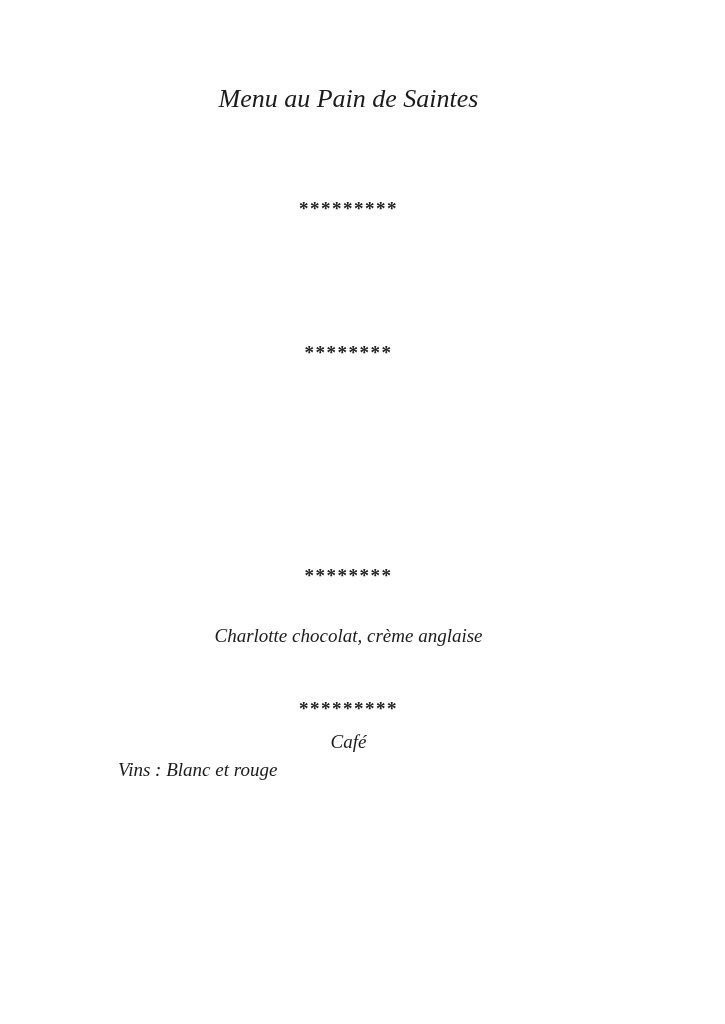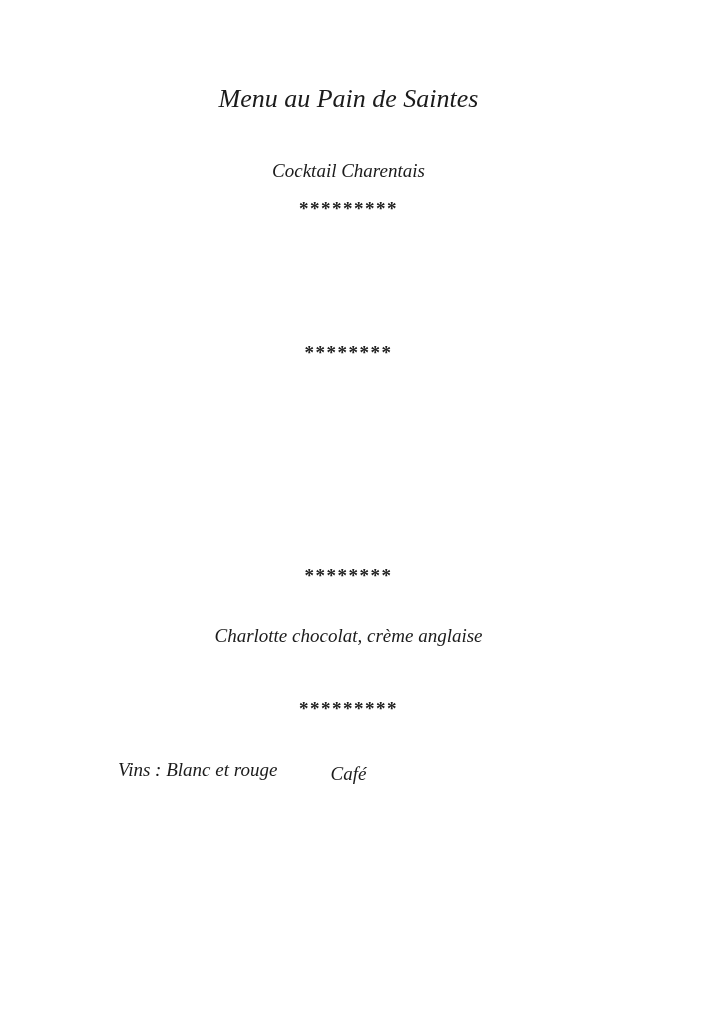--- a/index.html
+++ b/index.html
@@ -31,21 +31,21 @@
     line-height: 31px;
   }
   .body-text {
     font-size: 19px;
     line-height: 25px;
   }
   .aperitif   { top: 158px; }
   .starter    { top: 283px; }
   .main-dish  { top: 444px; }
   .dessert    { top: 623px; }
-  .coffee     { top: 729px; margin-top: 32px; }
+  .coffee     { top: 729px; }
   .separator {
     position: absolute;
     left: 0;
     width: 697px;
     text-align: center;
     font-size: 19px;
     line-height: 23px;
     letter-spacing: 1.5px;
     font-style: normal;
     font-weight: bold;
@@ -65,21 +65,20 @@
     white-space: pre;
   }
 </style>
 </head>
 <body>
 
 <div class="page">
 
   <div class="line title">Menu au Pain de Saintes</div>
 
-  <div class="line body-text aperitif">Cocktail Charentais</div>
 
   <div class="separator sep-1">*********</div>
 
 
   <div class="separator sep-2">********</div>
 
   <div class="line body-text main-dish">
   </div>
 
   <div class="separator sep-3">********</div>

